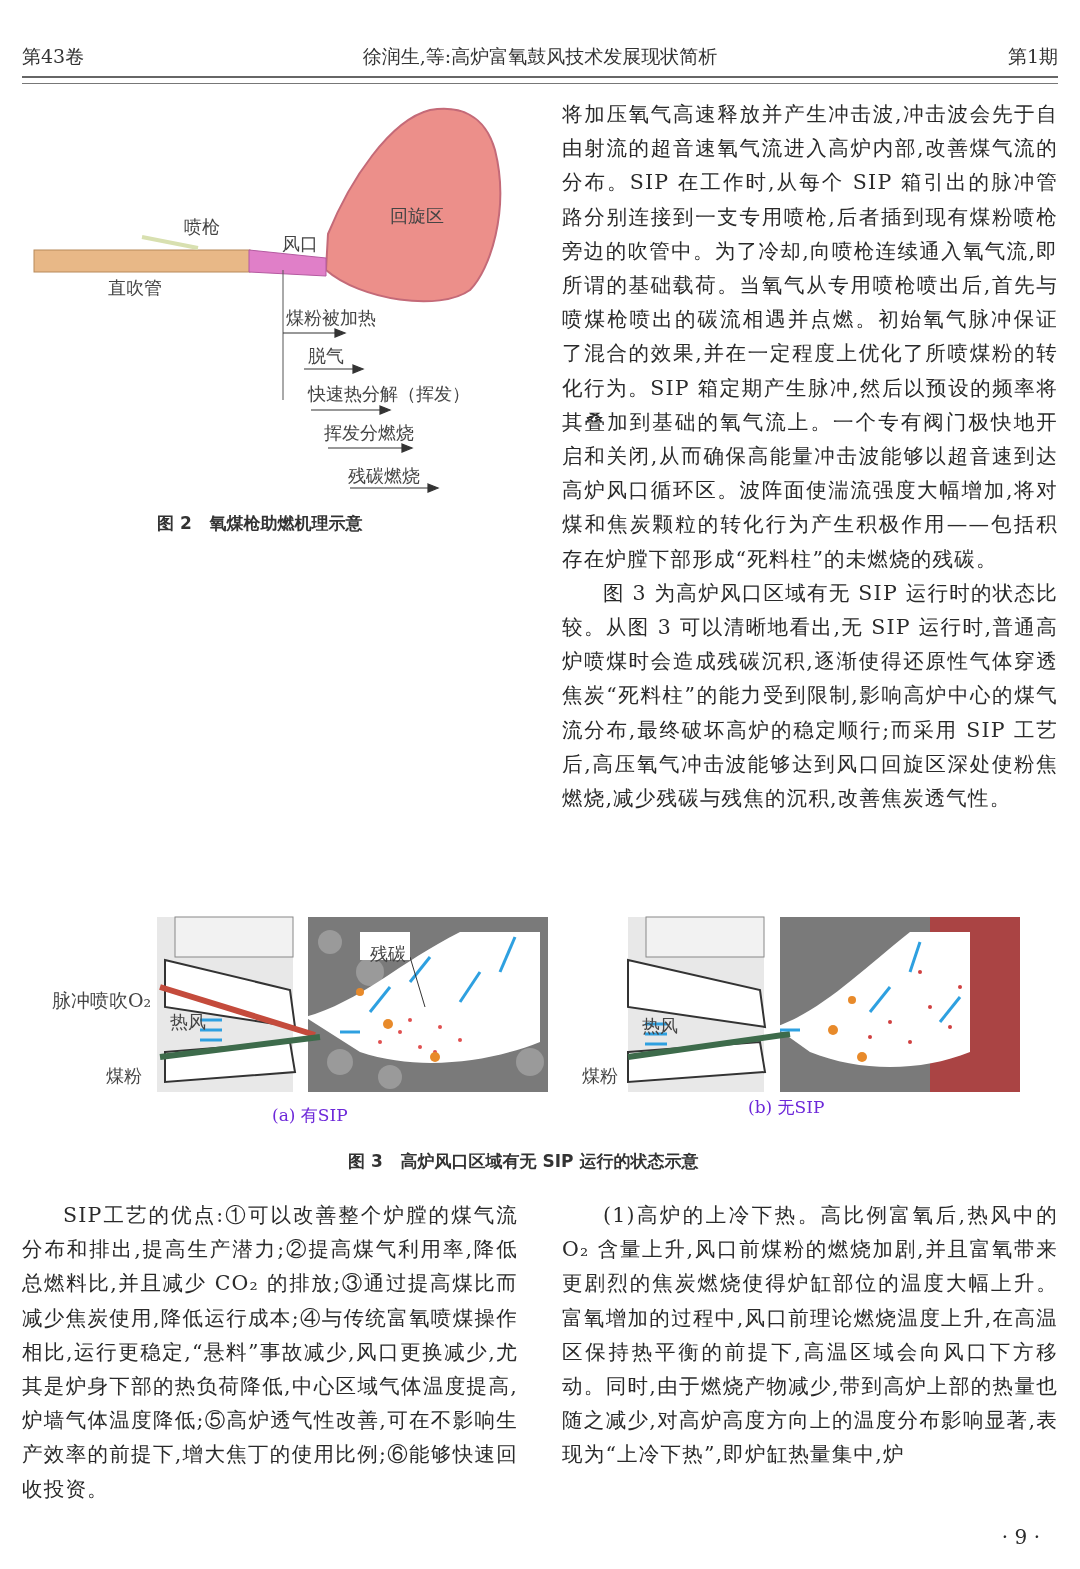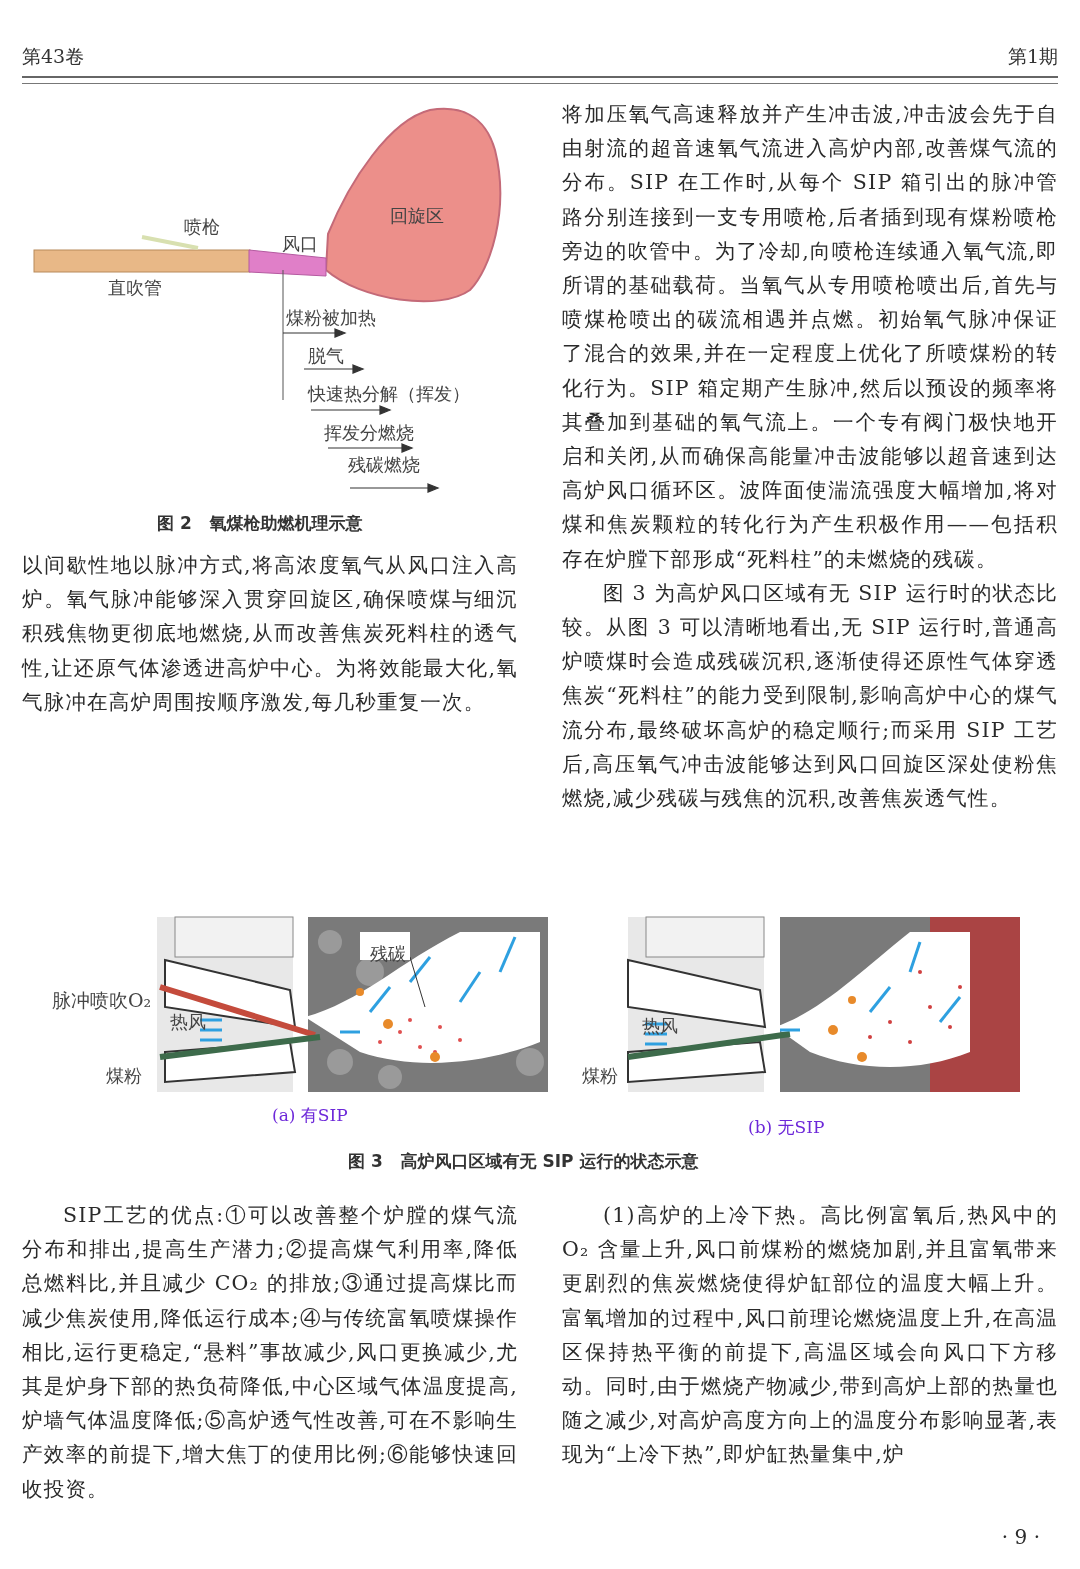--- a/index.html
+++ b/index.html
@@ -18,20 +18,21 @@
   .fig3{position:absolute;top:912px;}
   .sub{position:absolute;font-size:17px;color:#6d28d9;}
   .h2{font-family:"DejaVu Sans","Liberation Sans",sans-serif;font-weight:bold;font-size:20px;}
   .pg{position:absolute;right:40px;bottom:20px;font-size:20px;}
 </style>
 </head>
 <body>
 
 <div class="hdr">
   <span class="l">第43卷</span>
+  <span class="c">徐润生,等:高炉富氧鼓风技术发展现状简析</span>
   <span class="r">第1期</span>
 </div>
 <div class="rule"></div>
 
 <div class="fig2">
   <svg width="520" height="420" viewBox="0 0 520 420">
     <path d="M308,144 C330,90 370,30 410,20 C440,15 465,25 475,60 C490,120 470,180 450,200 C420,222 340,210 306,180 Z" fill="#ec8f8a" stroke="#c46a78" stroke-width="2"></path>
     <rect x="14" y="160" width="216" height="22" fill="#e8b887" stroke="#b88a5a"></rect>
     <path d="M229,160 L306,168 L306,186 L229,182 Z" fill="#e07fc8" stroke="#b45aa0"></path>
     <line x1="122" y1="147" x2="178" y2="158" stroke="#d8e0b0" stroke-width="4"></line>
@@ -50,28 +51,27 @@
     </g>
   </svg>
   <span class="lbl" style="left:164px;top:125px;">喷枪</span>
   <span class="lbl" style="left:262px;top:142px;">风口</span>
   <span class="lbl" style="left:370px;top:114px;">回旋区</span>
   <span class="lbl" style="left:88px;top:186px;">直吹管</span>
   <span class="lbl" style="left:266px;top:216px;">煤粉被加热</span>
   <span class="lbl" style="left:288px;top:254px;">脱气</span>
   <span class="lbl" style="left:288px;top:292px;">快速热分解（挥发）</span>
   <span class="lbl" style="left:304px;top:331px;">挥发分燃烧</span>
-  <span class="lbl" style="left:328px;top:363px;font-family:Liberation Mono, monospace;">残碳燃烧</span>
+  <span class="lbl" style="left:328px;top:374px;font-family:Liberation Mono, monospace;">残碳燃烧</span>
 </div>
 <div class="cap" style="left:157px;top:512px;">
   <span>图 2</span>&nbsp;&nbsp;&nbsp;<span>氧煤枪助燃机理示意</span>
 </div>
 
 <div class="col" style="left:22px;top:548px;width:496px;">
-  <p>以间歇性地以脉冲方式,将高浓度氧气从风口注入高炉。氧气脉冲能够深入贯穿回旋区,确保喷煤与细沉积残焦物更彻底地燃烧,从而改善焦炭死料柱的透气性,让还原气体渗透进高炉中心。为将效能最大化,氧气脉冲在高炉周围按顺序激发,每几秒重复一次。</p>
 </div>
 
 <div class="col" style="left:562px;top:97px;width:496px;">
   <p>将加压氧气高速释放并产生冲击波,冲击波会先于自由射流的超音速氧气流进入高炉内部,改善煤气流的分布。SIP 在工作时,从每个 SIP 箱引出的脉冲管路分别连接到一支专用喷枪,后者插到现有煤粉喷枪旁边的吹管中。为了冷却,向喷枪连续通入氧气流,即所谓的基础载荷。当氧气从专用喷枪喷出后,首先与喷煤枪喷出的碳流相遇并点燃。初始氧气脉冲保证了混合的效果,并在一定程度上优化了所喷煤粉的转化行为。SIP 箱定期产生脉冲,然后以预设的频率将其叠加到基础的氧气流上。一个专有阀门极快地开启和关闭,从而确保高能量冲击波能够以超音速到达高炉风口循环区。波阵面使湍流强度大幅增加,将对煤和焦炭颗粒的转化行为产生积极作用——包括积存在炉膛下部形成“死料柱”的未燃烧的残碳。</p>
   <p class="ind">图 3 为高炉风口区域有无 SIP 运行时的状态比较。从图 3 可以清晰地看出,无 SIP 运行时,普通高炉喷煤时会造成残碳沉积,逐渐使得还原性气体穿透焦炭“死料柱”的能力受到限制,影响高炉中心的煤气流分布,最终破坏高炉的稳定顺行;而采用 SIP 工艺后,高压氧气冲击波能够达到风口回旋区深处使粉焦燃烧,减少残碳与残焦的沉积,改善焦炭透气性。</p>
 </div>
 
 <div class="fig3" style="left:40px;width:520px;height:200px;">
   <svg width="520" height="185" viewBox="0 0 520 185">
     <rect x="117" y="5" width="136" height="175" fill="#e8e8e8"></rect>
@@ -153,21 +153,21 @@
         <path d="M75,122 h22"></path>
         <path d="M75,132 h22"></path>
         <path d="M210,118 h20"></path>
         <path d="M300,100 l20,-25"></path>
         <path d="M340,60 l10,-30"></path>
         <path d="M370,110 l20,-25"></path>
       </g>
   </svg>
   <span class="lbl" style="left:72px;top:102px;">热风</span>
   <span class="lbl" style="left:12px;top:152px;">煤粉</span>
-  <span class="sub" style="left:178px;top:204px;">(b) 无SIP</span>
+  <span class="sub" style="left:178px;top:184px;">(b) 无SIP</span>
 </div>
 <div class="cap" style="left:348px;top:1150px;">
   <span>图 3</span>&nbsp;&nbsp;&nbsp;<span>高炉风口区域有无 SIP 运行的状态示意</span>
 </div>
 
 <div class="col" style="left:22px;top:1198px;width:496px;">
   <p class="ind">SIP工艺的优点:①可以改善整个炉膛的煤气流分布和排出,提高生产潜力;②提高煤气利用率,降低总燃料比,并且减少 CO₂ 的排放;③通过提高煤比而减少焦炭使用,降低运行成本;④与传统富氧喷煤操作相比,运行更稳定,“悬料”事故减少,风口更换减少,尤其是炉身下部的热负荷降低,中心区域气体温度提高,炉墙气体温度降低;⑤高炉透气性改善,可在不影响生产效率的前提下,增大焦丁的使用比例;⑥能够快速回收投资。</p>
 </div>
 
 <div class="col" style="left:562px;top:1198px;width:496px;">

